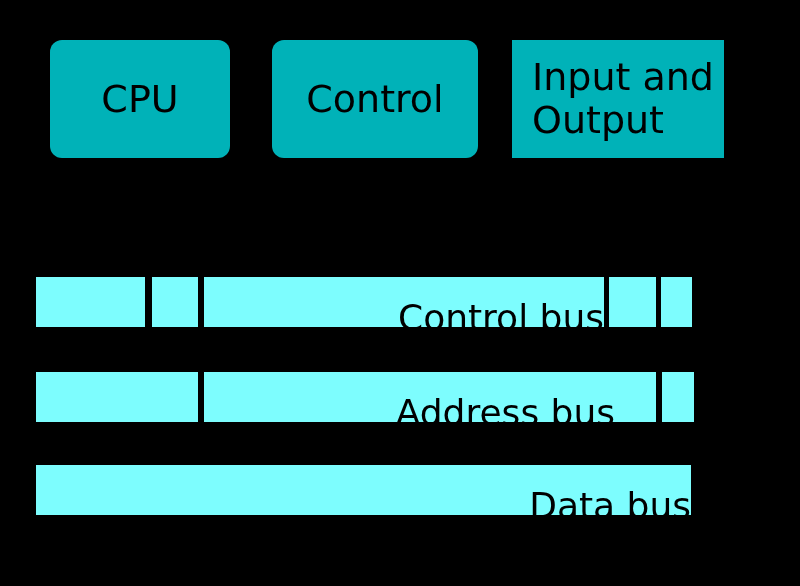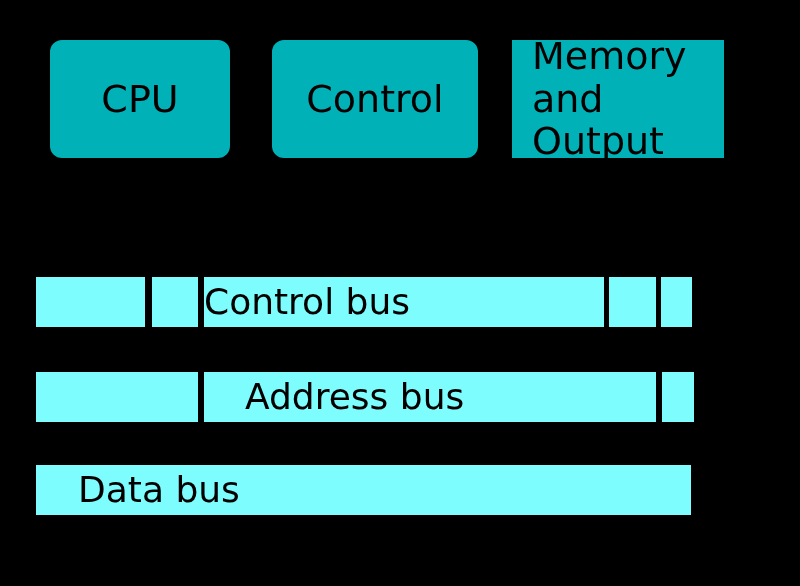--- a/index.html
+++ b/index.html
@@ -60,64 +60,64 @@
   .bus-seg {
     position: absolute;
     top: 0;
     height: 50px;
     background: #7dfdfe;
     box-sizing: border-box;
   }
 
   .bus-label {
     position: absolute;
-    top: 0;
+    top: 16px;
     height: 56px;
     line-height: 50px;
     color: #000000;
     font-size: 36px;
     font-family: "DejaVu Sans", sans-serif;
-    text-align: left;
+    text-align: right;
     white-space: nowrap;
     pointer-events: none;
   }
 
   
   #ctl-seg-0 { left: 36px;  width: 109px; }
   #ctl-seg-1 { left: 152px; width: 46px;  }
   #ctl-seg-2 { left: 204px; width: 400px; }
   #ctl-seg-3 { left: 609px; width: 47px;  }
   #ctl-seg-4 { left: 661px; width: 31px;  }
   #ctl-label { left: 204px; width: 400px; }
 
   
   #adr-seg-0 { left: 36px;  width: 162px; }
   #adr-seg-1 { left: 204px; width: 452px; }
   #adr-seg-2 { left: 662px; width: 32px;  }
   #adr-label { left: 204px; width: 370px; margin-left: 41px; }
 
   
   #dat-seg-0 { left: 36px;  width: 655px; }
-  #dat-label { left: 36px;  width: 655px; margin-left: 42px; }
+  #dat-label { left: 36px;  width: 655px; }
 </style>
 </head>
 <body>
 
 <div id="diagram">
 
   <div class="component centered" id="box-cpu">
     <span>CPU</span>
   </div>
 
   <div class="component centered" id="box-memory">
     <span>Control</span>
   </div>
 
   <div class="component left-pad" id="box-io">
-    <span>Memory and
+    <span>Input and
 Output</span>
   </div>
 
   <div class="bus-row" id="row-control">
     <div class="bus-seg" id="ctl-seg-0"></div>
     <div class="bus-seg" id="ctl-seg-1"></div>
     <div class="bus-seg" id="ctl-seg-2"></div>
     <div class="bus-seg" id="ctl-seg-3"></div>
     <div class="bus-seg" id="ctl-seg-4"></div>
     <div class="bus-label" id="ctl-label">Control bus</div>

